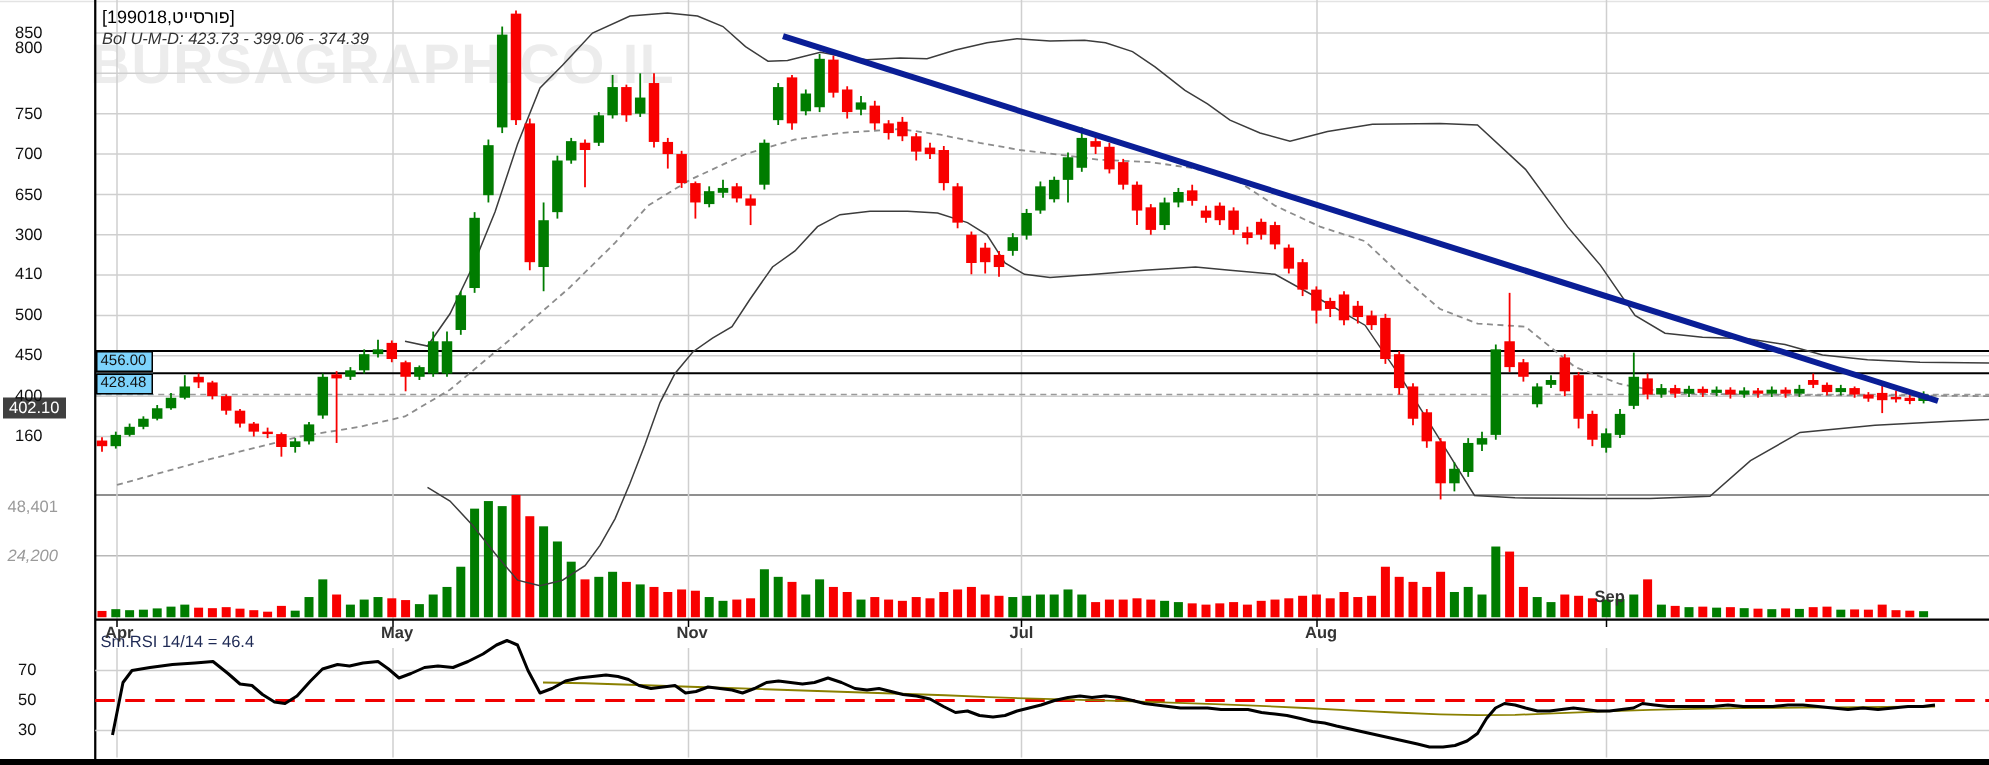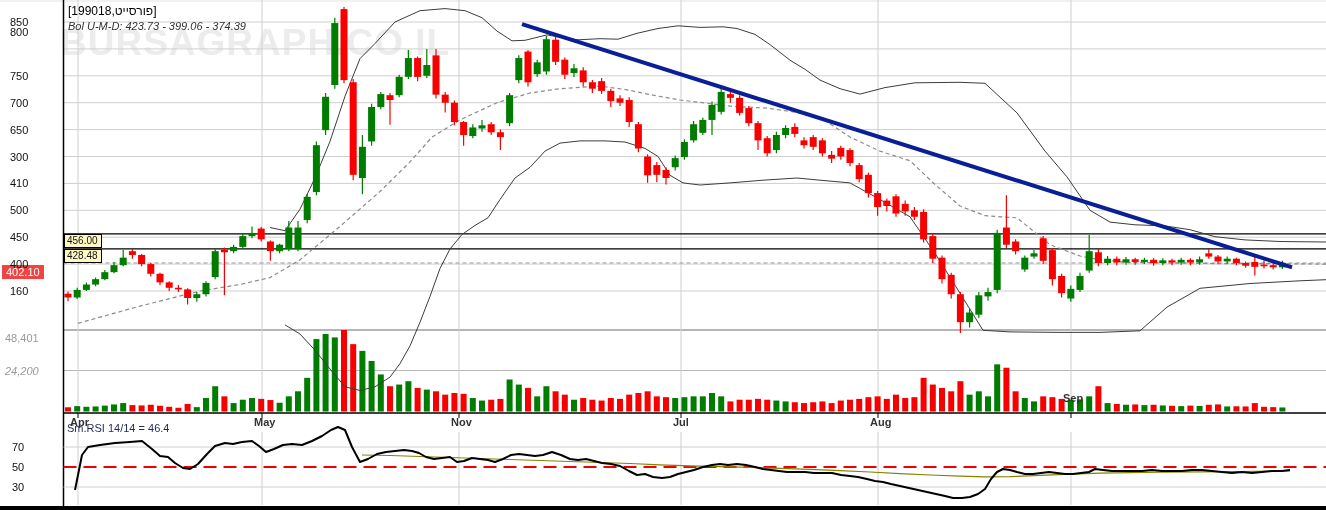--- a/index.html
+++ b/index.html
@@ -8,23 +8,23 @@
   .watermark{position:absolute;left:60px;top:22px;font-size:37px;font-weight:bold;
              letter-spacing:1px;color:#ececec;z-index:0;}
   #plot{position:absolute;left:0;top:0;z-index:1;}
   #labels{position:absolute;left:0;top:0;width:100%;height:100%;z-index:2;pointer-events:none;}
   .lbl{position:absolute;font-size:11px;color:#111;white-space:nowrap;line-height:12px;}
   .title{font-size:12px;color:#000;}
   .bol{font-size:11px;color:#333;font-style:italic;}
   .vol-lbl{color:#9a9a9a;}
   .month-lbl{color:#333;font-weight:bold;}
   .rsi-head{color:#1f2a55;}
-  .hline-tag{font-size:10px;background:#fef9c3;border:1px solid #000;padding:0 3px 0 2px;
+  .hline-tag{font-size:10px;background:#7dd3fc;border:1px solid #000;padding:0 3px 0 2px;
              height:12px;line-height:12px;}
-  .price-tag{font-size:11px;background:#ef4444;color:#fff;padding:1px 4px;height:12px;line-height:12px;}
+  .price-tag{font-size:11px;background:#404040;color:#fff;padding:1px 4px;height:12px;line-height:12px;}
 </style>
 </head>
 <body>
 
 <div class="stage">
   <div class="watermark">BURSAGRAPH.CO.IL</div>
   <svg id="plot" width="1326" height="510">
       <line x1="0" y1="1" x2="1326" y2="1" stroke="#e3e3e3" stroke-width="1"></line>
       <line x1="63.5" y1="22" x2="1326" y2="22" stroke="#cfcfcf" stroke-width="1"></line>
       <line x1="63.5" y1="48.9" x2="1326" y2="48.9" stroke="#cfcfcf" stroke-width="1"></line>

